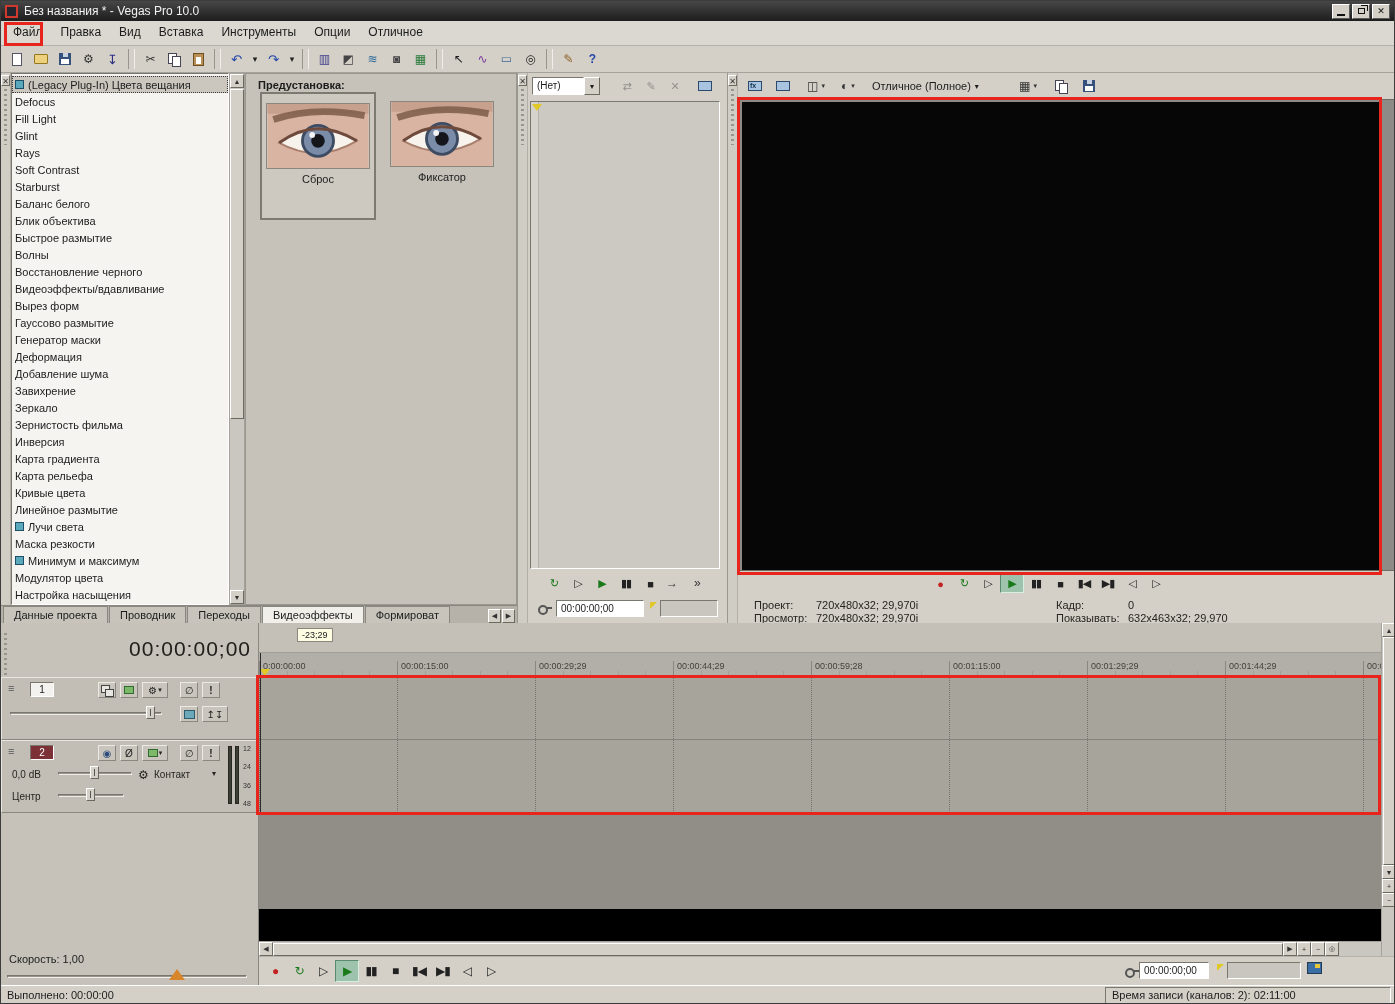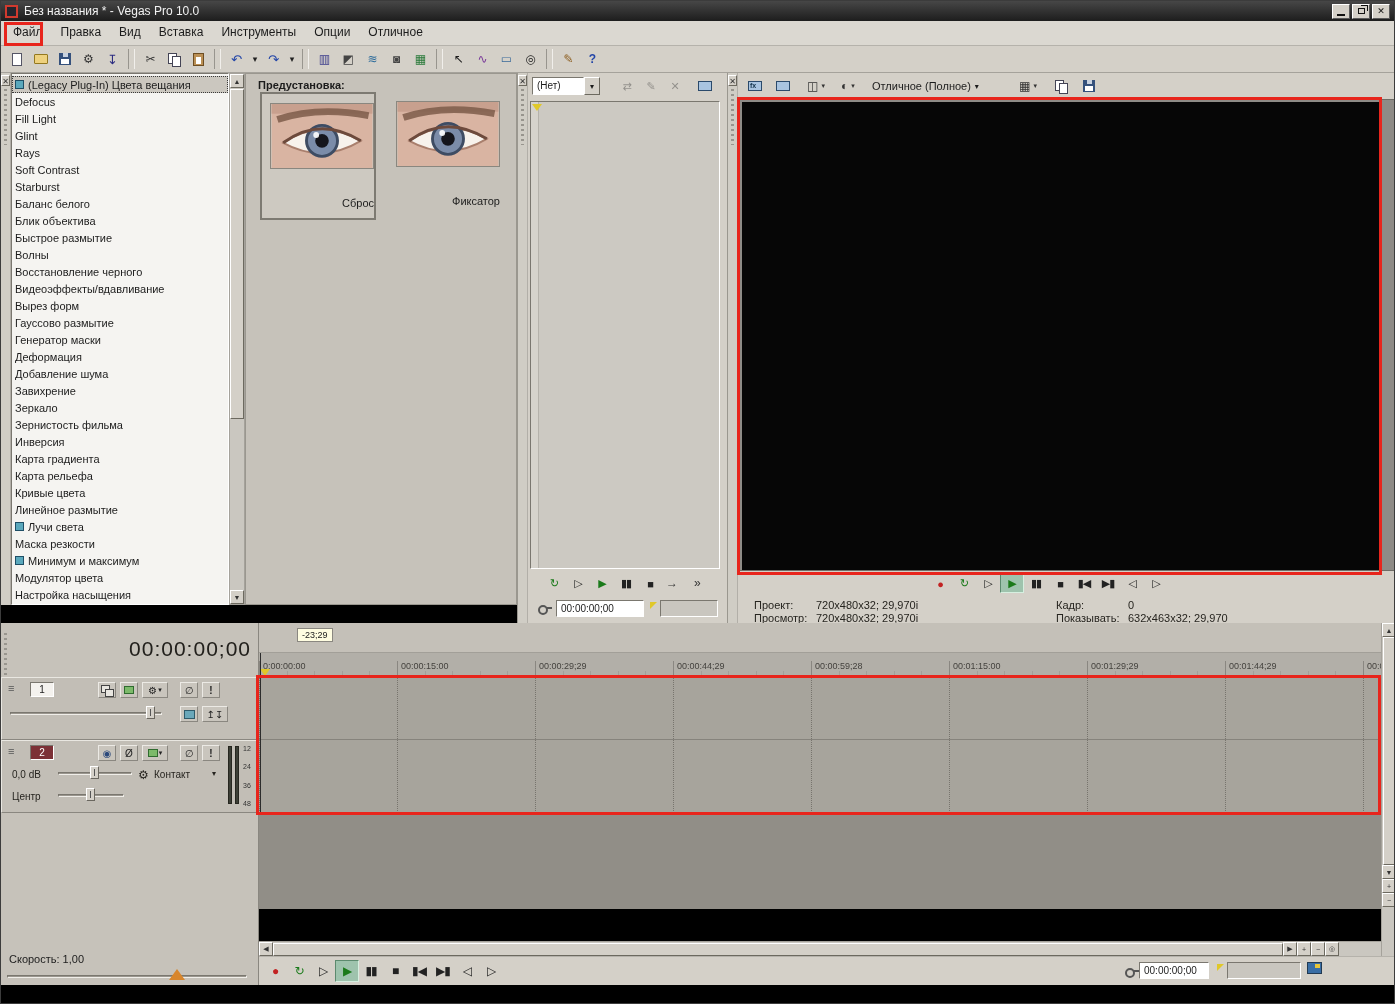--- a/index.html
+++ b/index.html
@@ -76,21 +76,21 @@
 .fx-item.selected{background:#cbc7bf;outline:1px dotted #3a3a3a;outline-offset:-1px}
 
 .sb-v{position:absolute;background:#cac7c0;border:1px solid #a5a29b}
 #fx-scroll{left:228px;top:72px;width:16px;height:532px}
 .sb-btn{width:14px;height:14px;background:#d4d0c8;border:1px solid;border-color:#fff #6c695f #6c695f #fff;display:flex;align-items:center;justify-content:center;font-size:7px;color:#333}
 .sb-thumb{position:absolute;left:0;width:14px;background:#d4d0c8;border:1px solid;border-color:#fff #6c695f #6c695f #fff}
 
 
 #preset-panel{position:absolute;left:244px;top:72px;width:272px;height:532px;background:#c6c2ba;border:1px solid #9a978f}
 #preset-title{position:absolute;left:12px;top:5px;font-weight:bold}
-.preset-item{position:absolute;width:116px;height:128px;display:flex;flex-direction:column;align-items:flex-end;padding-top:9px;gap:28px}
+.preset-item{position:absolute;width:116px;height:128px;display:flex;flex-direction:column;align-items:center;padding-top:9px;gap:4px}
 .preset-item[data-index="0"]{left:14px;top:18px}
 .preset-item[data-index="1"]{left:138px;top:18px}
 .preset-item.selected{background:#cdc9c1;border:2px solid #7d7a72}
 .preset-label{font-size:11px}
 .eye{border:1px solid #8a877f}
 
 
 #kf-panel{position:absolute;left:516px;top:72px;width:211px;height:550px;background:#d4d0c8;border-left:1px solid #9a978f;border-right:1px solid #9a978f}
 #kf-panel .dockstrip{left:0;top:0;height:550px}
 .combo{position:absolute;display:flex;height:18px}
@@ -628,20 +628,32 @@
     <span class="pv-info-label" style="left:26px;top:526px">Проект:</span>
     <span class="pv-info-value" style="left:88px;top:526px">720x480x32; 29,970i</span>
     <span class="pv-info-label" style="left:26px;top:539px">Просмотр:</span>
     <span class="pv-info-value" style="left:88px;top:539px">720x480x32; 29,970i</span>
     <span class="pv-info-label" style="left:328px;top:526px">Кадр:</span>
     <span class="pv-info-value" style="left:400px;top:526px">0</span>
     <span class="pv-info-label" style="left:328px;top:539px">Показывать:</span>
     <span class="pv-info-value" style="left:400px;top:539px">632x463x32; 29,970</span>
   </div>
 
+  <div id="tabstrip">
+    <span style="display:flex;align-items:flex-end">
+
+    <span class="tab" data-index="0">Данные проекта</span>
+        <span class="tab" data-index="1">Проводник</span>
+        <span class="tab" data-index="2">Переходы</span>
+        <span class="tab active" data-index="3">Видеоэффекты</span>
+        <span class="tab" data-index="4">Формироват</span>
+      </span>
+    <span class="tab-arrow" style="margin-left:auto">◀</span>
+    <span class="tab-arrow" style="margin-right:2px">▶</span>
+  </div>
 
   <div id="tl-left">
     <span class="grip"></span>
     <div id="big-tc">00:00:00;00</div>
 
     <div class="th" id="track1">
       <span class="collapse">≡</span>
       <span class="tnum">1</span>
       <span class="mbtn" style="left:96px;top:4px">
           <span class="ic-squares"></span>
@@ -825,18 +837,22 @@
           <span class="pg">▷</span>
         </div>
       </div>
     <span id="tb-key" class="ic-key"></span>
     <div id="tb-tc" class="tcbox">00:00:00;00</div>
     <div id="tb-flag" class="yflag"></div>
     <div id="tb-aux" class="auxbox"></div>
     <span id="tb-img" class="ic-image"></span>
   </div>
 
+  <div id="statusbar">
+    <span id="status-left">Выполнено: 00:00:00</span>
+    <span id="status-right">Время записи (каналов: 2): 02:11:00</span>
+  </div>
 
   <div class="annotation" id="ann-file"></div>
   <div class="annotation" id="ann-video"></div>
   <div class="annotation" id="ann-tracks"></div>
 
 </div>
 
 </body></html>

